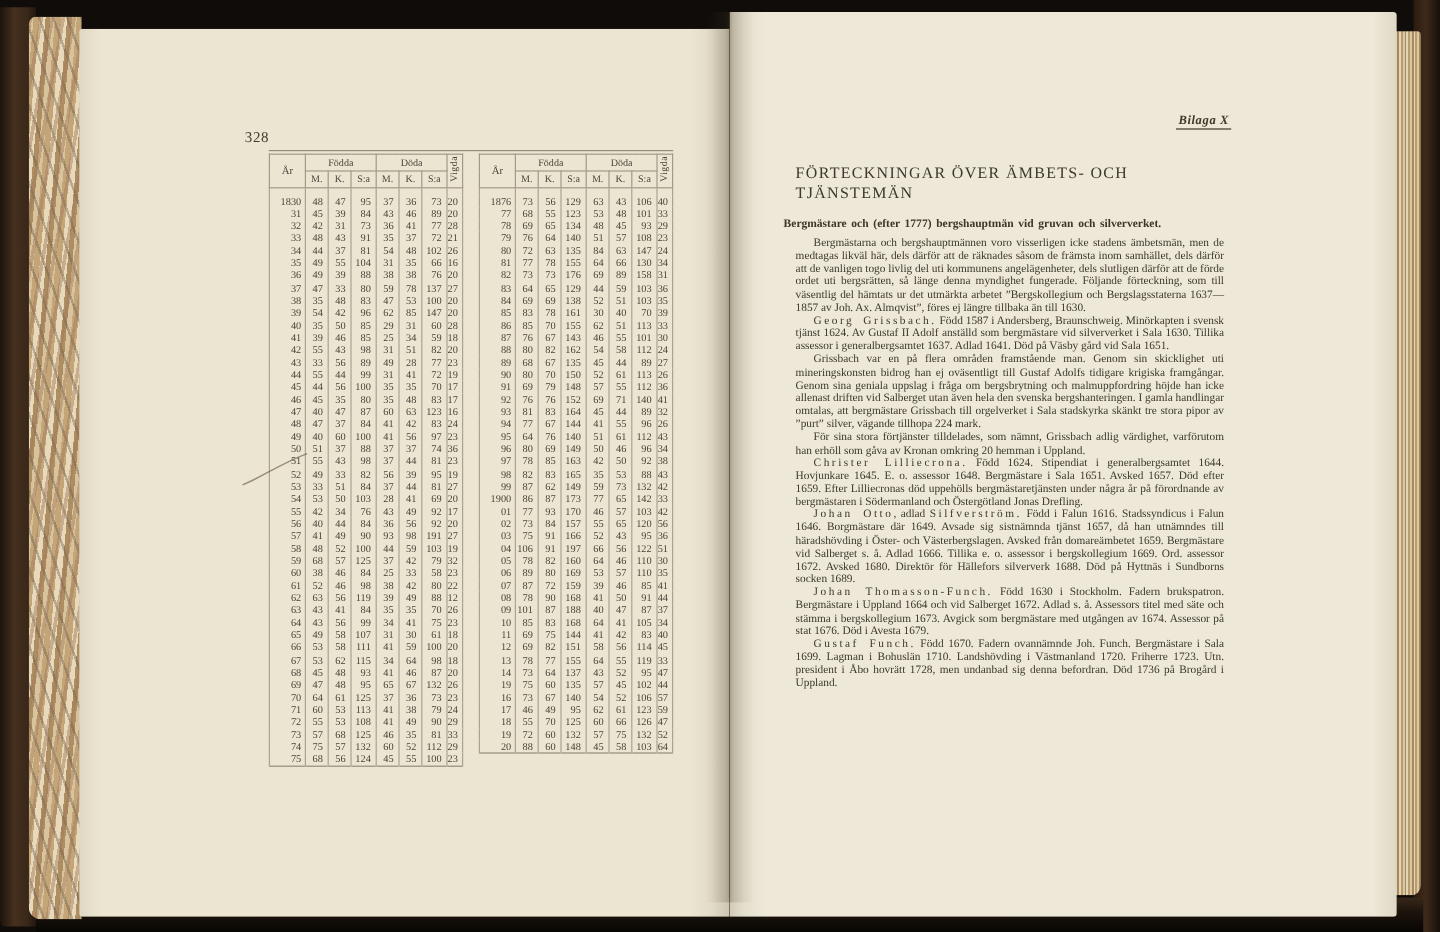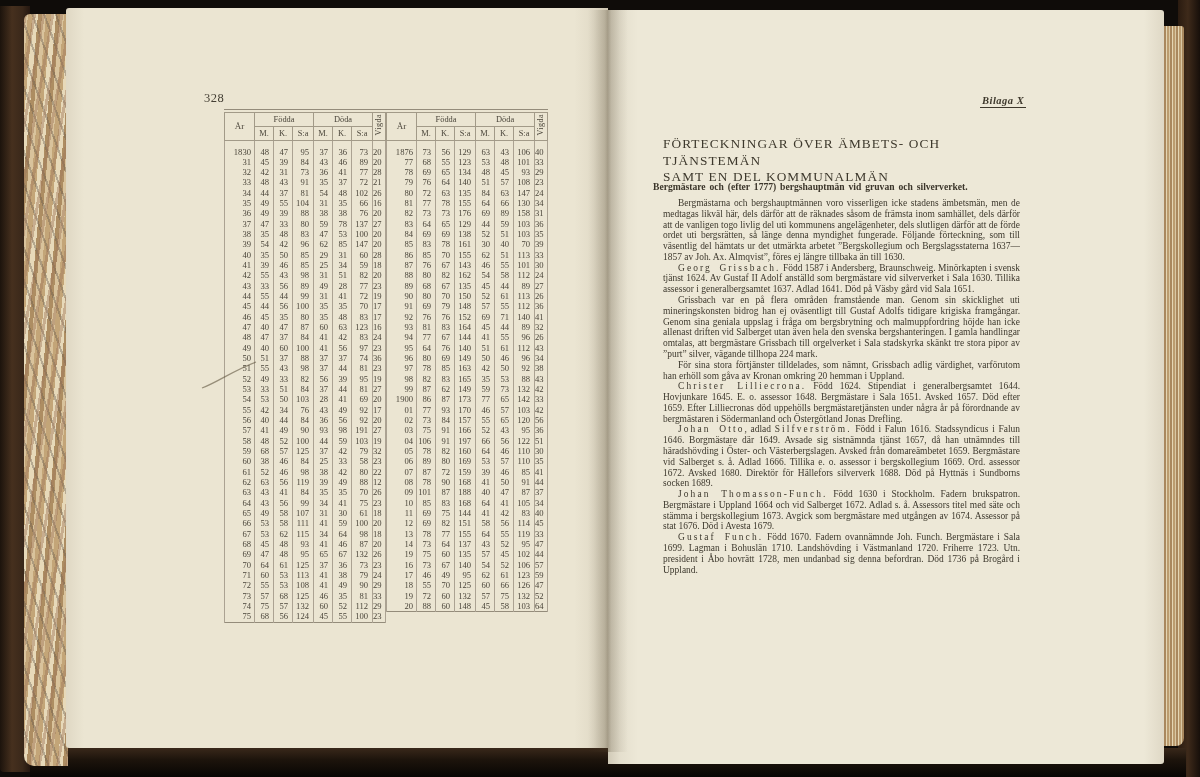--- a/index.html
+++ b/index.html
@@ -34,21 +34,21 @@
   }
   .fore-edge-right {
     position:absolute; left:1160px; top:26px; width:24px; height:720px;
     background:
       repeating-linear-gradient(90deg, #e4d6b4 0 1.5px, #bb9c6f 1.5px 3px, #d9c8a4 3px 4.5px, #a9885e 4.5px 6px),
       #cdb387;
     border-radius:0 3px 8px 0;
   }
   
   .page {
-    position:absolute; top:8px; height:740px;
+    position:absolute; top:24px; height:740px;
     background:#ece6d4; color:#3b362c;
   }
   .page-left {
     left:66px; width:542px;
     background:
       linear-gradient(90deg, rgba(120,100,70,.10) 0, rgba(0,0,0,0) 18px),
       linear-gradient(270deg, rgba(95,80,55,.22) 0, rgba(95,80,55,.07) 14px, rgba(0,0,0,0) 34px),
       #ebe5d2;
     border-radius:3px 0 0 3px;
   }
@@ -62,21 +62,21 @@
   }
   .gutter-shadow {
     position:absolute; left:588px; top:10px; width:40px; height:742px;
     pointer-events:none;
     background:linear-gradient(90deg, rgba(0,0,0,0) 0%, rgba(70,58,36,.18) 42%, rgba(70,58,36,.30) 50%, rgba(70,58,36,.16) 58%, rgba(0,0,0,0) 100%);
   }
   
   .page-number { position:absolute; left:138px; top:83px; font-size:12.5px; letter-spacing:.5px; color:#443f34; }
   .table-wrap {
     position:absolute; left:158px; top:101px;
-    display:flex; gap:0; align-items:flex-start;
+    display:flex; gap:13px; align-items:flex-start;
     border-top:1px solid #948c7b; padding-top:2px;
   }
   table.stat-table {
     border-collapse:collapse; table-layout:fixed; width:161px;
     font-size:8.6px; color:#47422f; color:#4a453a;
   }
   .stat-table th, .stat-table td { font-weight:normal; overflow:hidden; white-space:nowrap; }
   .stat-table thead th {
     border:1px solid #a29a88; text-align:center; font-size:8.4px; height:14px; line-height:13px;
   }
@@ -1122,21 +1122,20 @@
   <svg class="pen-mark" width="542" height="740">
     <path d="M 136 380 C 152 374, 168 362, 190 354" stroke="rgba(95,84,62,0.6)" stroke-width="1.2" fill="none"></path>
   </svg>
 </div>
 
 <div class="page page-right">
   <div class="running-head">Bilaga X</div>
 
   <div class="article-title">
     <div>FÖRTECKNINGAR ÖVER ÄMBETS- OCH TJÄNSTEMÄN</div>
-    <div>SAMT EN DEL KOMMUNALMÄN</div>
   </div>
 
   <div class="article-subtitle">Bergmästare och (efter 1777) bergshauptmän vid gruvan och silververket.</div>
 
   <div class="article-body" id="article-body">
       <p><span>Bergmästarna och bergshauptmännen voro visserligen icke stadens ämbetsmän, men de medtagas likväl här, dels därför att de räknades såsom de främsta inom samhället, dels därför att de vanligen togo livlig del uti kommunens angelägenheter, dels slutligen därför att de förde ordet uti bergsrätten, så länge denna myndighet fungerade. Följande förteckning, som till väsentlig del hämtats ur det utmärkta arbetet ”Bergskollegium och Bergslagsstaterna 1637—1857 av Joh. Ax. Almqvist”, föres ej längre tillbaka än till 1630.</span></p>
       <p><span class="spaced">Georg Grissbach.</span><span> Född 1587 i Andersberg, Braunschweig. Minörkapten i svensk tjänst 1624. Av Gustaf II Adolf anställd som bergmästare vid silververket i Sala 1630. Tillika assessor i generalbergsamtet 1637. Adlad 1641. Död på Väsby gård vid Sala 1651.</span></p>
       <p><span>Grissbach var en på flera områden framstående man. Genom sin skicklighet uti mineringskonsten bidrog han ej oväsentligt till Gustaf Adolfs tidigare krigiska framgångar. Genom sina geniala uppslag i fråga om bergsbrytning och malmuppfordring höjde han icke allenast driften vid Salberget utan även hela den svenska bergshanteringen. I gamla handlingar omtalas, att bergmästare Grissbach till orgelverket i Sala stadskyrka skänkt tre stora pipor av ”purt” silver, vägande tillhopa 224 mark.</span></p>
       <p><span>För sina stora förtjänster tilldelades, som nämnt, Grissbach adlig värdighet, varförutom han erhöll som gåva av Kronan omkring 20 hemman i Uppland.</span></p>
       <p><span class="spaced">Christer Lilliecrona.</span><span> Född 1624. Stipendiat i generalbergsamtet 1644. Hovjunkare 1645. E. o. assessor 1648. Bergmästare i Sala 1651. Avsked 1657. Död efter 1659. Efter Lilliecronas död uppehölls bergmästaretjänsten under några år på förordnande av bergmästaren i Södermanland och Östergötland Jonas Drefling.</span></p>

